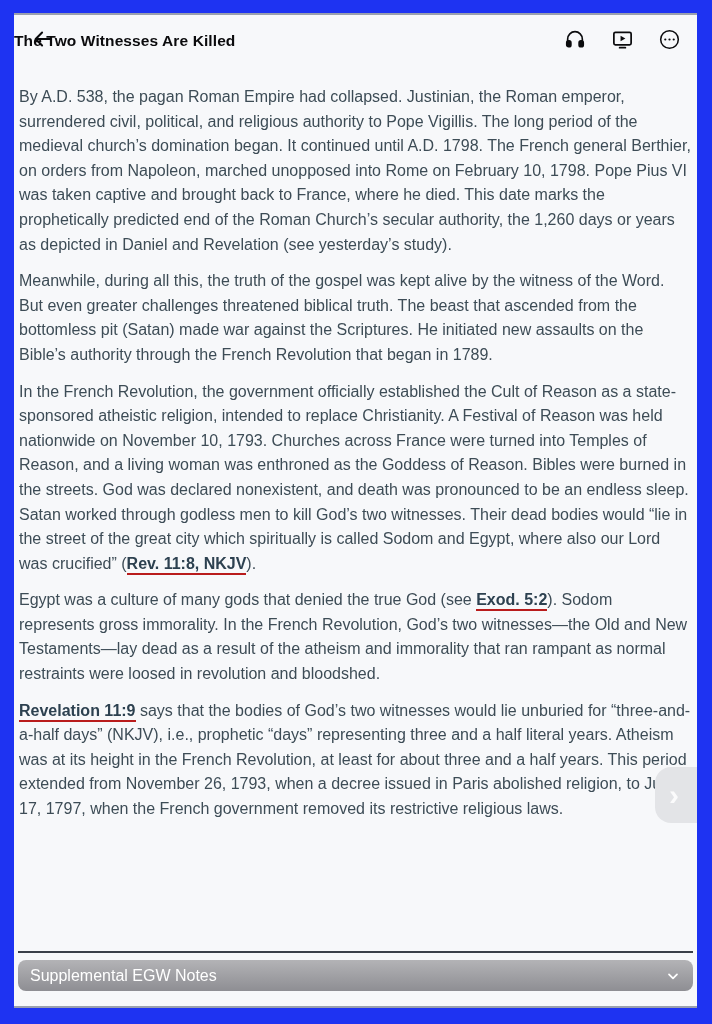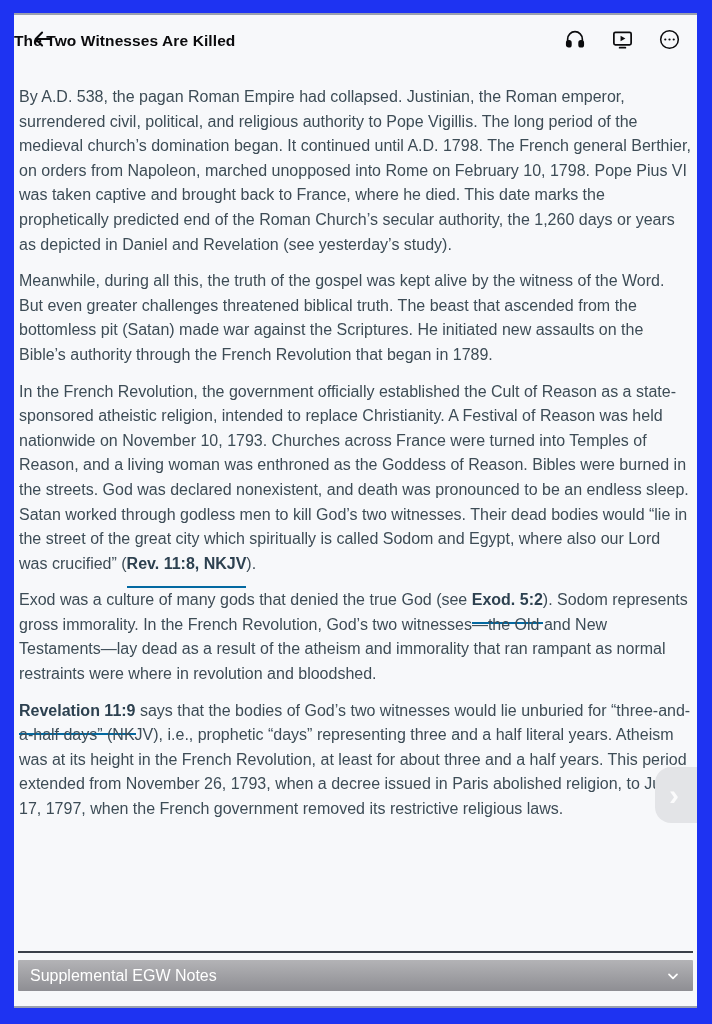--- a/index.html
+++ b/index.html
@@ -31,40 +31,40 @@
   .hdr-icon{width:24px;height:24px;display:flex;align-items:center;justify-content:center;cursor:pointer;}
   
   .article{
     padding:12px 5px 0 5px;
     color:#3d4c56;
     font-size:16px;line-height:24.6px;
   }
   .article p{margin:6px 0 12px 0;}
   .scripture-link{
     font-weight:700;color:#2d4150;cursor:pointer;text-decoration:none;
-    border-bottom:2px solid #0369a1;padding-bottom:14px;
+    border-bottom:2px solid #b91c1c;padding-bottom:1px;
   }
   
   .next-fab{
     position:absolute;right:0;top:752px;width:42px;height:56px;
     background:#e3e4e7;border-radius:16px 0 0 16px;
     display:flex;align-items:center;justify-content:center;cursor:pointer;
   }
   .next-fab .glyph{
     font-size:30px;color:#fbfbfc;font-weight:700;line-height:1;
     transform:translateX(-2px);
   }
   
   .footer-divider{
     position:absolute;left:4px;right:4px;bottom:53px;
     border-top:2px solid #3a4049;
   }
   .egw-bar{
     position:absolute;left:4px;right:4px;bottom:15px;height:31px;
-    border-radius:1px;
+    border-radius:8px;
     background:linear-gradient(#b3b3b6,#8e8e93);
     display:flex;align-items:center;justify-content:space-between;
     padding:0 12px;box-sizing:border-box;cursor:pointer;
   }
   .egw-label{color:#ffffff;font-size:16px;}
   .egw-chev{display:flex;align-items:center;}
 </style>
 </head>
 <body>
 
@@ -109,21 +109,21 @@
           </svg>
         </span>
       </div>
     </div>
   </div>
 
   <div class="article">
       <p><span>By A.D. 538, the pagan Roman Empire had collapsed. Justinian, the Roman emperor, surrendered civil, political, and religious authority to Pope Vigillis. The long period of the medieval church’s domination began. It continued until A.D. 1798. The French general Berthier, on orders from Napoleon, marched unopposed into Rome on February 10, 1798. Pope Pius VI was taken captive and brought back to France, where he died. This date marks the prophetically predicted end of the Roman Church’s secular authority, the 1,260 days or years as depicted in Daniel and Revelation (see yesterday’s study).</span></p>
       <p><span>Meanwhile, during all this, the truth of the gospel was kept alive by the witness of the Word. But even greater challenges threatened biblical truth. The beast that ascended from the bottomless pit (Satan) made war against the Scriptures. He initiated new assaults on the Bible’s authority through the French Revolution that began in 1789.</span></p>
       <p><span>In the French Revolution, the government officially established the Cult of Reason as a state-sponsored atheistic religion, intended to replace Christianity. A Festival of Reason was held nationwide on November 10, 1793. Churches across France were turned into Temples of Reason, and a living woman was enthroned as the Goddess of Reason. Bibles were burned in the streets. God was declared nonexistent, and death was pronounced to be an endless sleep. Satan worked through godless men to kill God’s two witnesses. Their dead bodies would “lie in the street of the great city which spiritually is called Sodom and Egypt, where also our Lord was crucified” (</span><a class="scripture-link">Rev. 11:8, NKJV</a><span>).</span></p>
-      <p><span>Exod was a culture of many gods that denied the true God (see </span><a class="scripture-link">Exod. 5:2</a><span>). Sodom represents gross immorality. In the French Revolution, God’s two witnesses—the Old and New Testaments—lay dead as a result of the atheism and immorality that ran rampant as normal restraints were where in revolution and bloodshed.</span></p>
+      <p><span>Egypt was a culture of many gods that denied the true God (see </span><a class="scripture-link">Exod. 5:2</a><span>). Sodom represents gross immorality. In the French Revolution, God’s two witnesses—the Old and New Testaments—lay dead as a result of the atheism and immorality that ran rampant as normal restraints were loosed in revolution and bloodshed.</span></p>
       <p><a class="scripture-link">Revelation 11:9</a><span> says that the bodies of God’s two witnesses would lie unburied for “three-and-a-half days” (NKJV), i.e., prophetic “days” representing three and a half literal years. Atheism was at its height in the French Revolution, at least for about three and a half years. This period extended from November 26, 1793, when a decree issued in Paris abolished religion, to June 17, 1797, when the French government removed its restrictive religious laws.</span></p>
     </div>
 
   <div class="next-fab">
     <span class="glyph">›</span>
   </div>
 
   <div class="footer-divider"></div>
 
   <div class="egw-bar">

